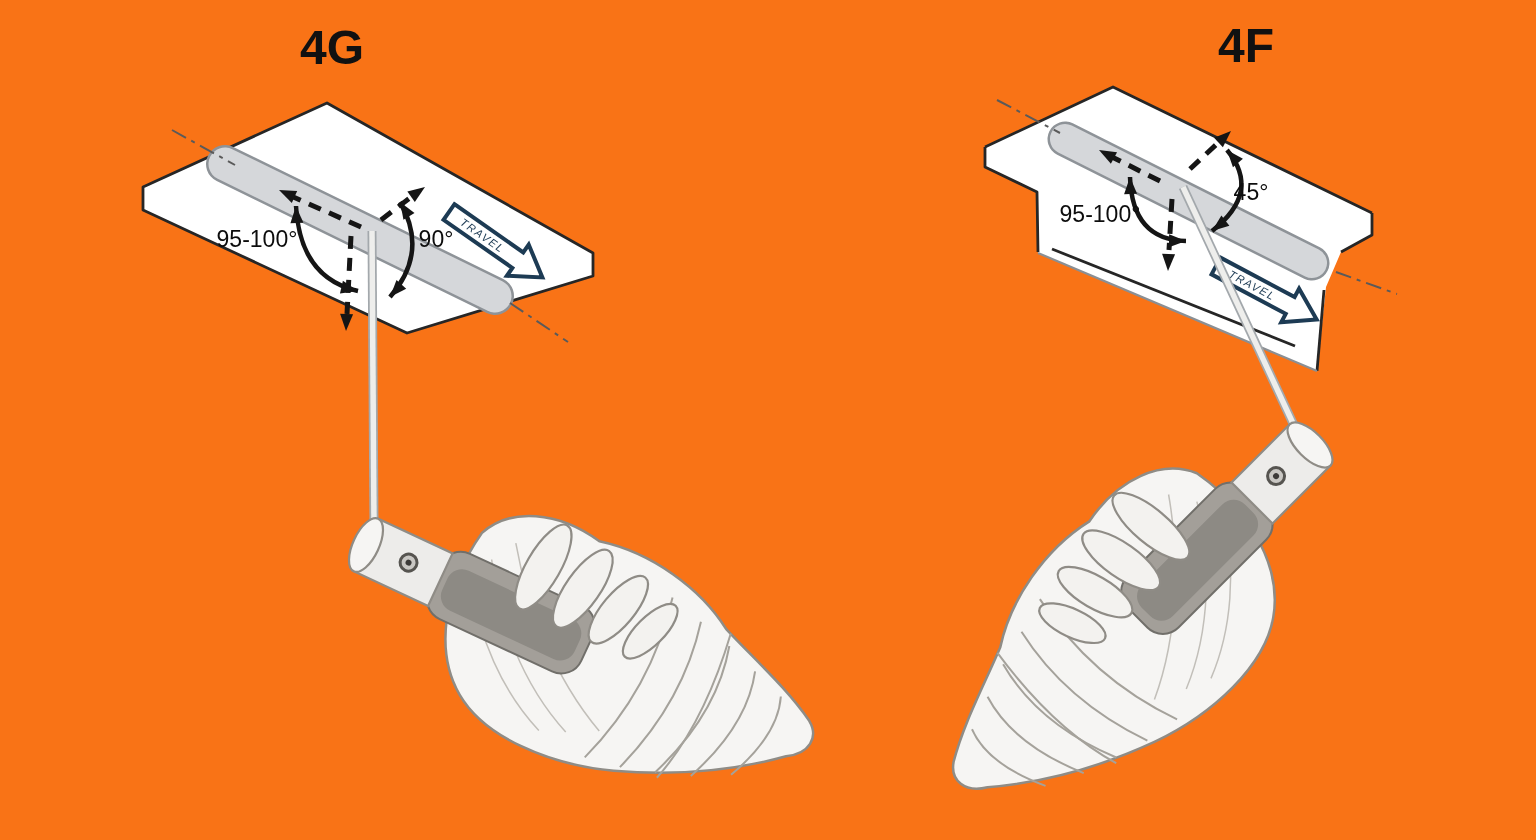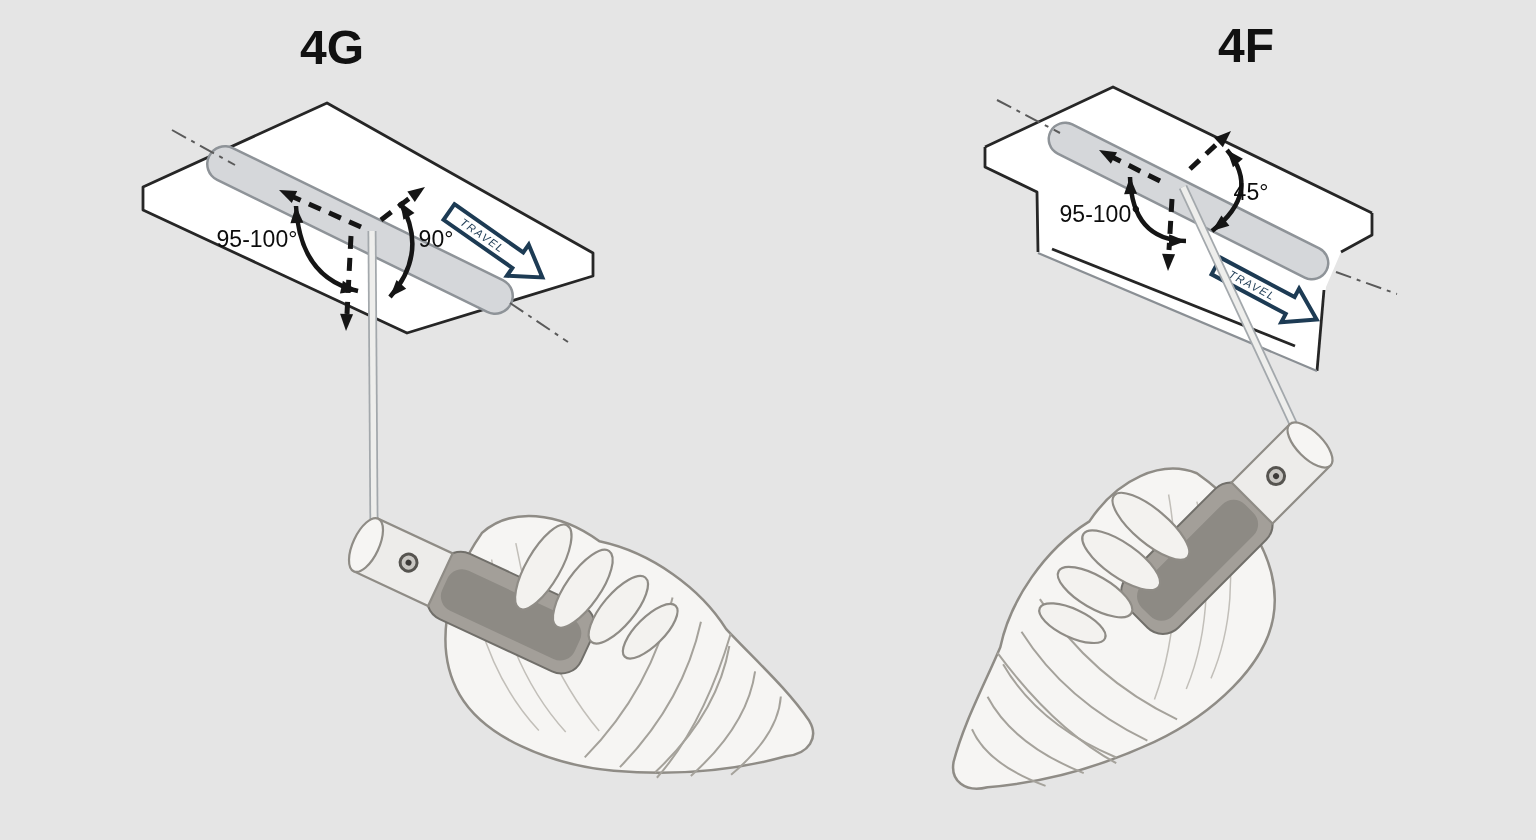--- a/index.html
+++ b/index.html
@@ -1,20 +1,20 @@
 <!DOCTYPE html>
 <html><head>
 <meta charset="utf-8">
 <style>
   html, body { margin: 0; padding: 0; background: #ffffff; }
   .stage {
     position: relative;
     width: 1536px;
     height: 840px;
-    background: #e5e5e5;
+    background: #f97316;
     overflow: hidden;
     font-family: "Liberation Sans", sans-serif;
   }
   svg { display: block; }
   .title-text {
     font-family: "Liberation Sans", sans-serif;
     font-size: 48px;
     font-weight: bold;
     fill: #111111;
   }

